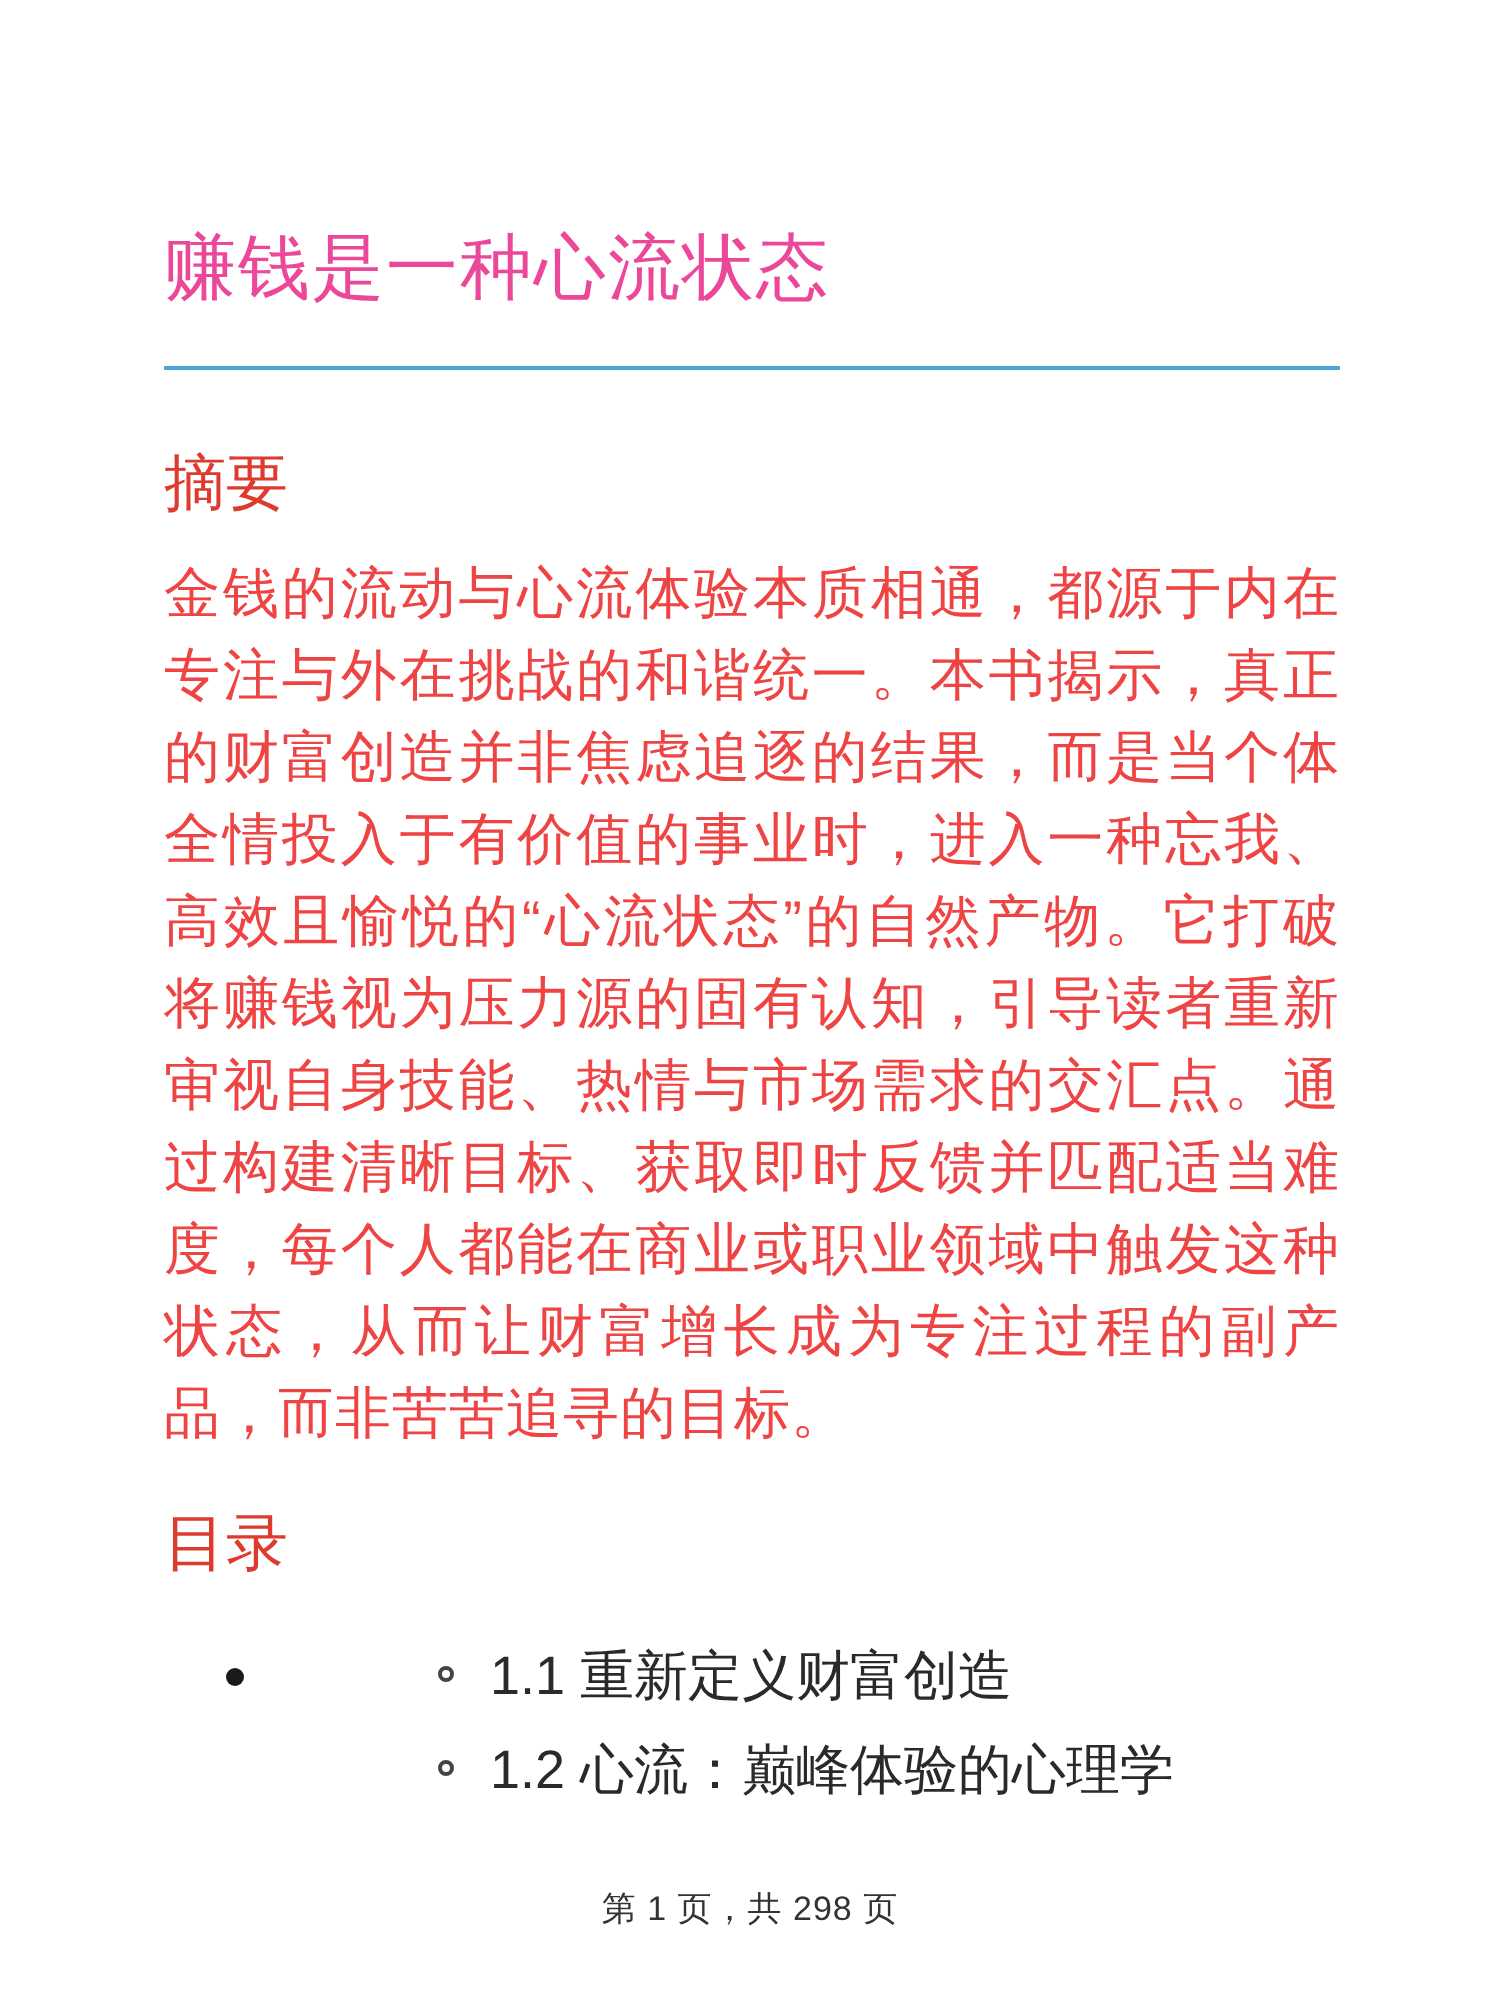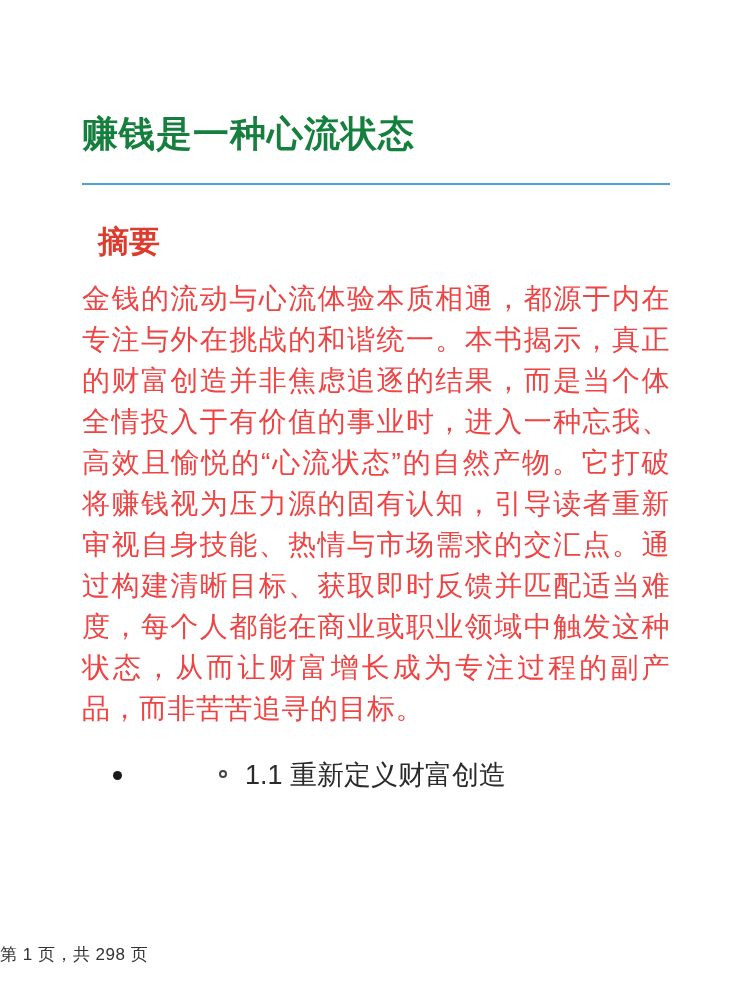--- a/index.html
+++ b/index.html
@@ -18,35 +18,35 @@
   .page {
     position: absolute;
     inset: 0;
     padding: 0 80px 0 82px;
     box-sizing: border-box;
   }
   .doc-title {
     margin: 112px 0 0 0;
     font-size: 36px;
     line-height: 1.2;
-    font-weight: 700;
-    color: #15803d;
+    font-weight: 400;
+    color: #ec4899;
     letter-spacing: 1px;
   }
   .title-divider {
     margin-top: 28px;
     height: 0;
     border-top: 2px solid #4da3d9;
   }
   .section-heading {
     font-size: 31px;
     line-height: 1.25;
-    font-weight: 700;
+    font-weight: 400;
     color: #dd3b2d;
-    margin: 16px;
+    margin: 0;
   }
   .abstract-heading { margin-top: 38px; }
   .abstract-body {
     margin: 14px 0 0 0;
     font-size: 28px;
     line-height: 41px;
     color: #ef4444;
     text-align: justify;
     text-justify: inter-ideograph;
     letter-spacing: 0.5px;
@@ -95,47 +95,52 @@
     border-radius: 50%;
     border: 2px solid #444444;
     background: transparent;
     box-sizing: border-box;
   }
   .page-footer {
     position: absolute;
     left: 0;
     right: 0;
     bottom: 34px;
-    text-align: left;
+    text-align: center;
     font-size: 17px;
     color: #333333;
     letter-spacing: 0.5px;
   }
 </style>
 </head>
 <body>
 
 <div class="page">
 
   <h1 class="doc-title">赚钱是一种心流状态</h1>
 
   <div class="title-divider"></div>
 
   <h2 class="section-heading abstract-heading">摘要</h2>
 
   <p class="abstract-body">金钱的流动与心流体验本质相通，都源于内在专注与外在挑战的和谐统一。本书揭示，真正的财富创造并非焦虑追逐的结果，而是当个体全情投入于有价值的事业时，进入一种忘我、高效且愉悦的“心流状态”的自然产物。它打破将赚钱视为压力源的固有认知，引导读者重新审视自身技能、热情与市场需求的交汇点。通过构建清晰目标、获取即时反馈并匹配适当难度，每个人都能在商业或职业领域中触发这种状态，从而让财富增长成为专注过程的副产品，而非苦苦追寻的目标。</p>
 
+  <h2 class="section-heading toc-heading">目录</h2>
 
   <ul class="toc-list">
     <li class="toc-chapter">
       <span class="bullet-disc"></span>
       <ul class="toc-sublist">
         <li class="toc-section">
           <span class="bullet-circle"></span>
           <span>1.1 重新定义财富创造</span>
+        </li>
+        <li class="toc-section">
+          <span class="bullet-circle"></span>
+          <span>1.2 心流：巅峰体验的心理学</span>
         </li>
       </ul>
     </li>
   </ul>
 
   <div class="page-footer">第 1 页，共 298 页</div>
 
 </div>
 
 </body></html>

